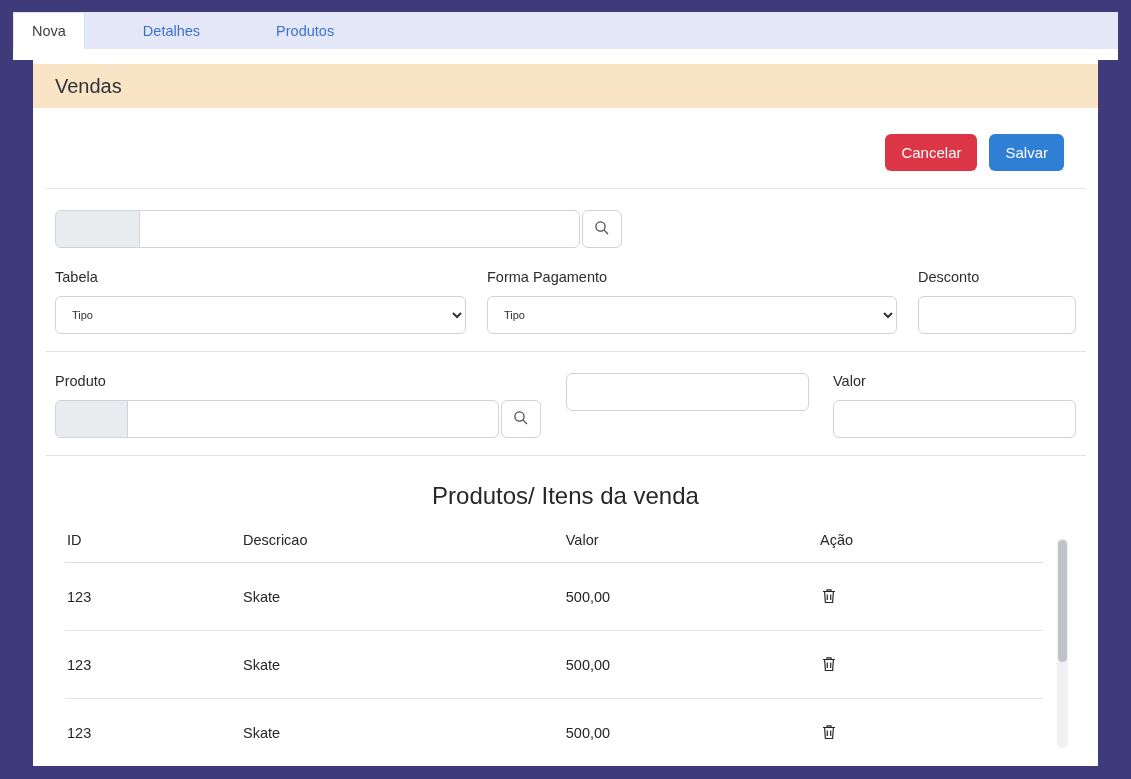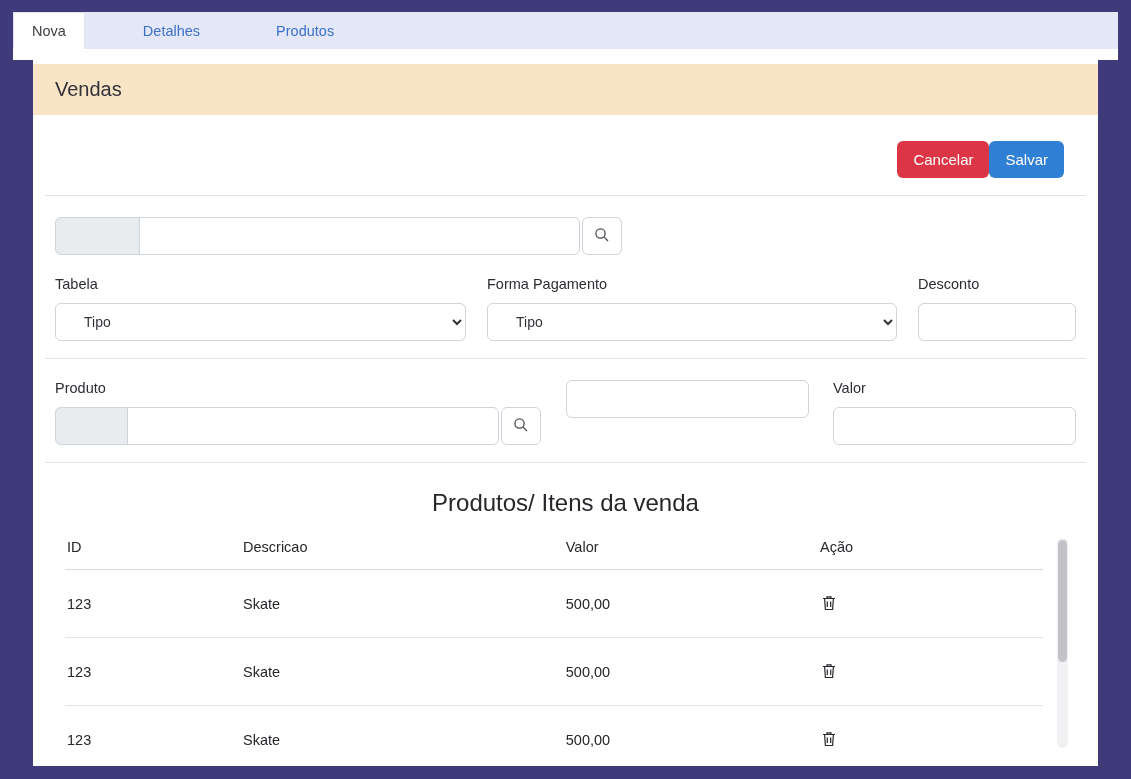--- a/index.html
+++ b/index.html
@@ -40,33 +40,34 @@
   .card {
     margin: 0 33px;
     background: #ffffff;
     height: 706px;
     overflow: hidden;
     position: relative;
   }
   .vendas-header {
     margin-top: 4px;
     background: #f9e4c6;
-    height: 51px;
+    height: 44px;
     display: flex;
     align-items: center;
     padding: 0 22px;
     font-size: 20px;
     font-weight: 500;
     color: #32323a;
   }
 
   
   .actions {
     display: flex;
     justify-content: flex-end;
+    gap: 12px;
     padding: 26px 34px 0 15px;
   }
   .btn {
     height: 37px;
     padding: 0 16px;
     border: none;
     border-radius: 6px;
     font-size: 15px;
     color: #ffffff;
     font-family: "Liberation Sans", sans-serif;
@@ -133,22 +134,22 @@
   .col-desconto { flex: 0 0 158px; }
   .col-produto  { flex: 0 0 486px; }
   .col-qtde     { flex: 0 0 243px; }
   .col-valor    { flex: 0 0 243px; }
 
   .text-input, .select-input {
     width: 100%;
     height: 38px;
     border: 1px solid #cfd4da;
     border-radius: 6px;
-    padding: 0 24px;
-    font-size: 14px;
+    padding: 0 12px;
+    font-size: 11px;
     color: #33333a;
     background: #ffffff;
     font-family: "Liberation Sans", sans-serif;
     outline: none;
   }
 
   
   .items-title {
     padding: 0 22px;
     margin-top: 26px;

